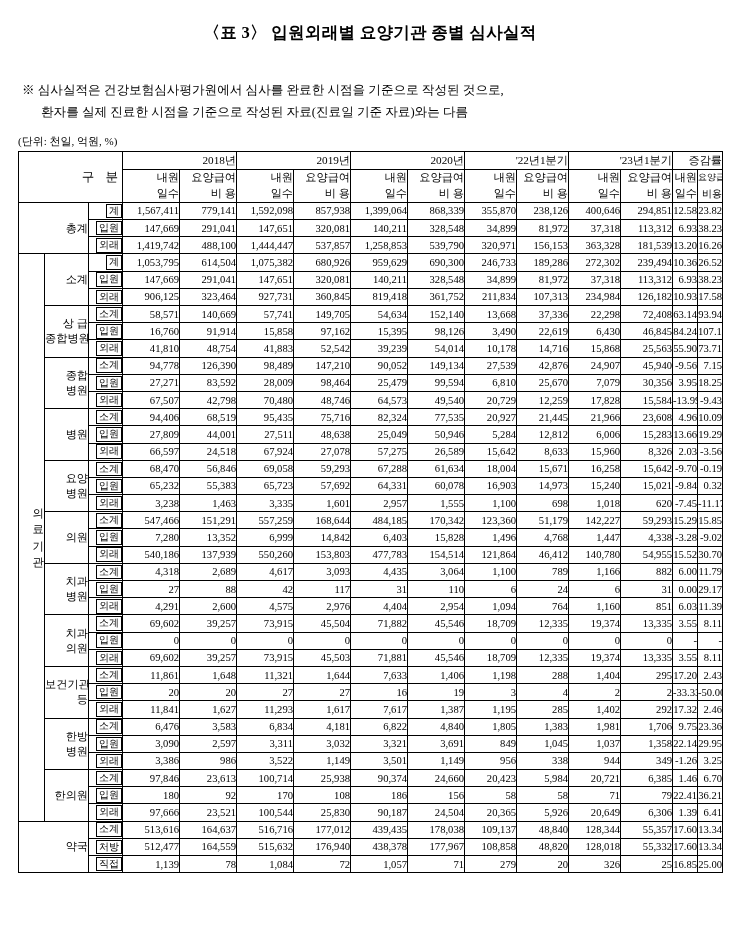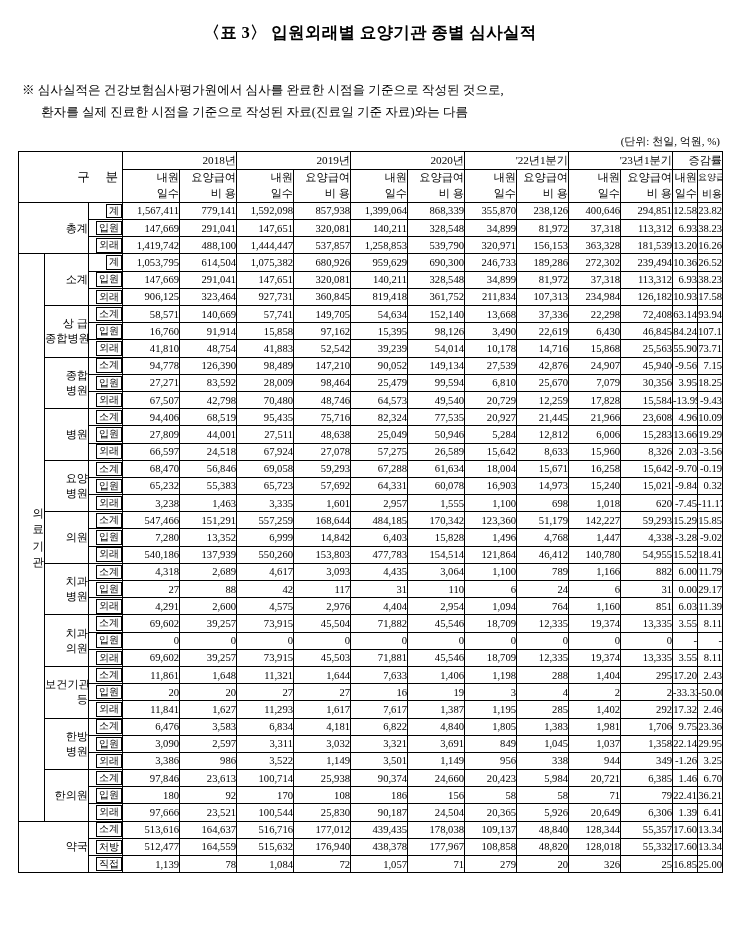--- a/index.html
+++ b/index.html
@@ -37,21 +37,21 @@
     line-height: 1.72;
   }
   .note-line1 {
     text-indent: 0;
     padding-left: 4px;
   }
   .note-line2 {
     padding-left: 23px;
   }
   .unit-line {
-    text-align: right;
+    text-align: left;
     font-size: 11px;
     margin-top: 11px;
     margin-bottom: 2px;
     padding-right: 2px;
   }
 
   table.main {
     border-collapse: collapse;
     width: 704px;
     table-layout: fixed;
@@ -75,21 +75,21 @@
   .hdr {
     text-align: center;
     font-size: 11.2px;
   }
   .hdr-yr { height: 18px; }
   .hdr-sub { height: 17px; }
   .thick-bottom { border-bottom: 1.3px solid #000 !important; }
   .thick-top { border-top: 1.3px solid #000 !important; }
   .med-top { border-top: 1.1px solid #000 !important; }
   .no-top { border-top: none !important; }
-  .no-bottom { border-bottom: none !important; font-family: Liberation Mono, monospace; }
+  .no-bottom { border-bottom: none !important; }
 
   .lbl {
     text-align: center;
     font-size: 11.2px;
   }
   .lbl-vert {
     text-align: center;
     font-size: 11.4px;
     line-height: 1.42;
   }
@@ -533,21 +533,21 @@
           <td class="num ">137,939</td>
           <td class="num ">550,260</td>
           <td class="num ">153,803</td>
           <td class="num ">477,783</td>
           <td class="num ">154,514</td>
           <td class="num  col-div">121,864</td>
           <td class="num ">46,412</td>
           <td class="num ">140,780</td>
           <td class="num ">54,955</td>
           <td class="num  col-div">15.52</td>
-          <td class="num ">18.41</td>
+          <td class="num ">30.70</td>
         </tr>
         <tr>
           <td class="lbl med-top" rowspan="3">
             <div>치과</div>
             <div>병원</div>
           </td>
           <td class="lbl-sub med-top"><span class="sq-label">소계</span></td>
           <td class="num med-top col-div">4,318</td>
           <td class="num med-top">2,689</td>
           <td class="num med-top">4,617</td>

